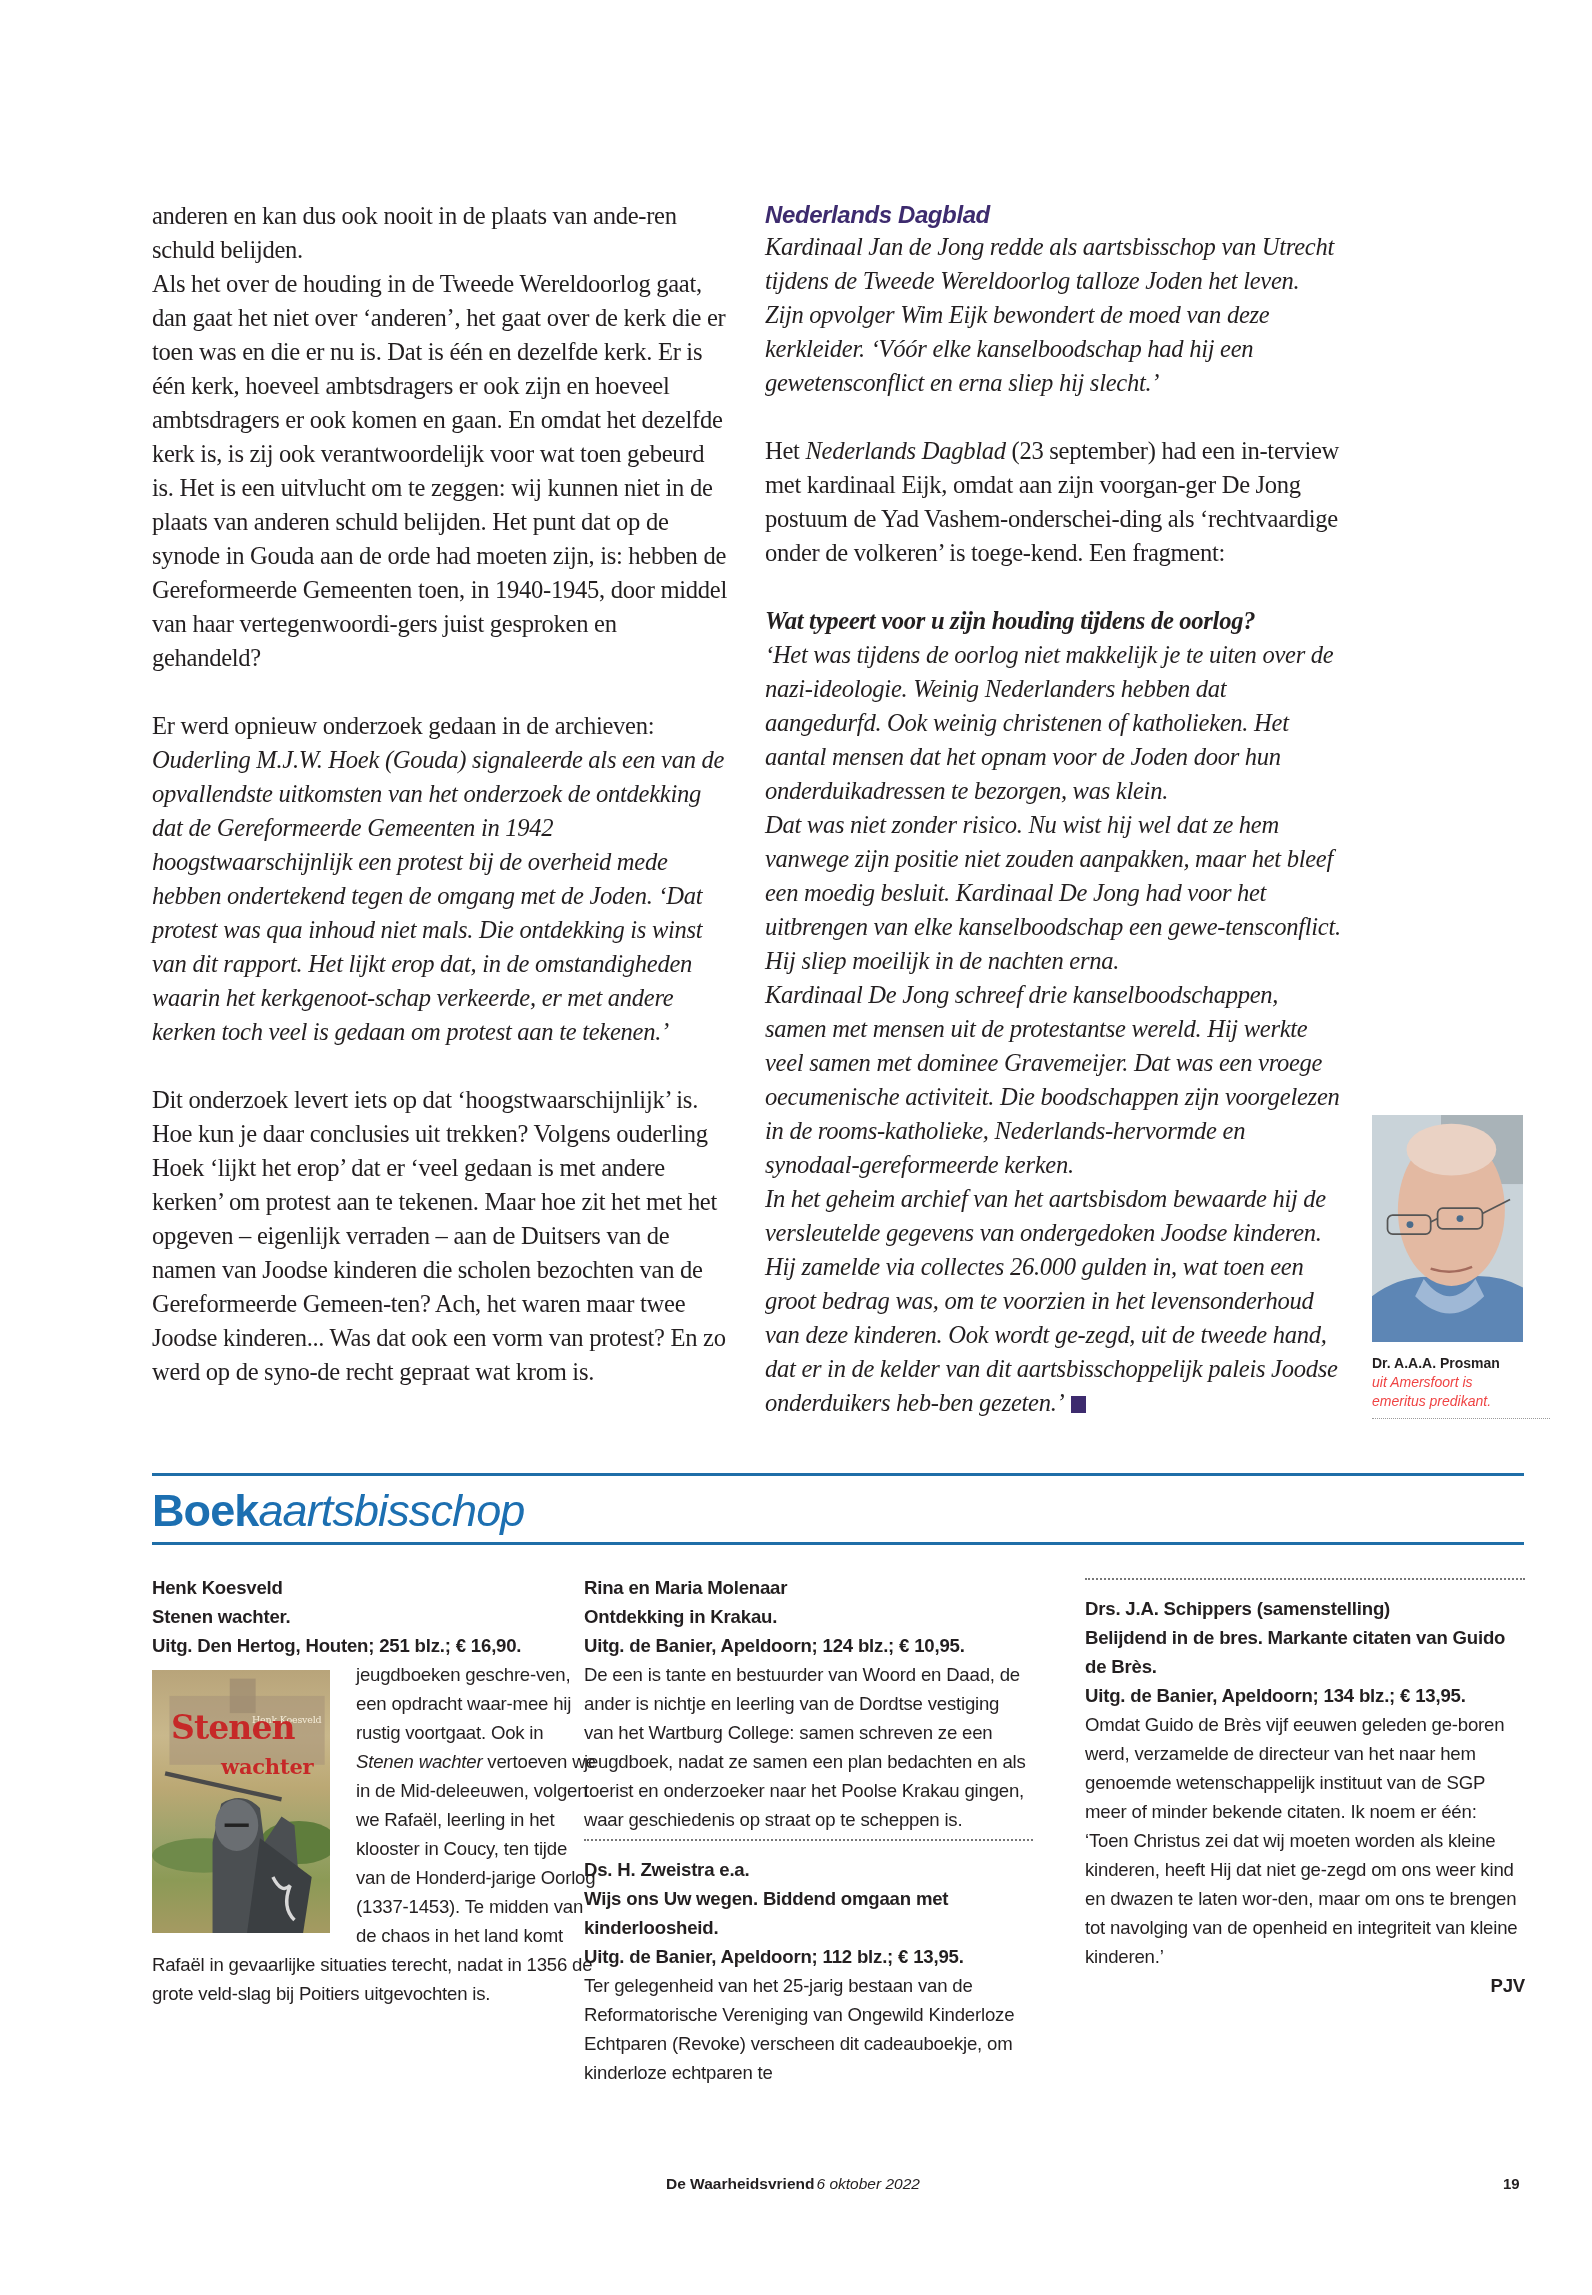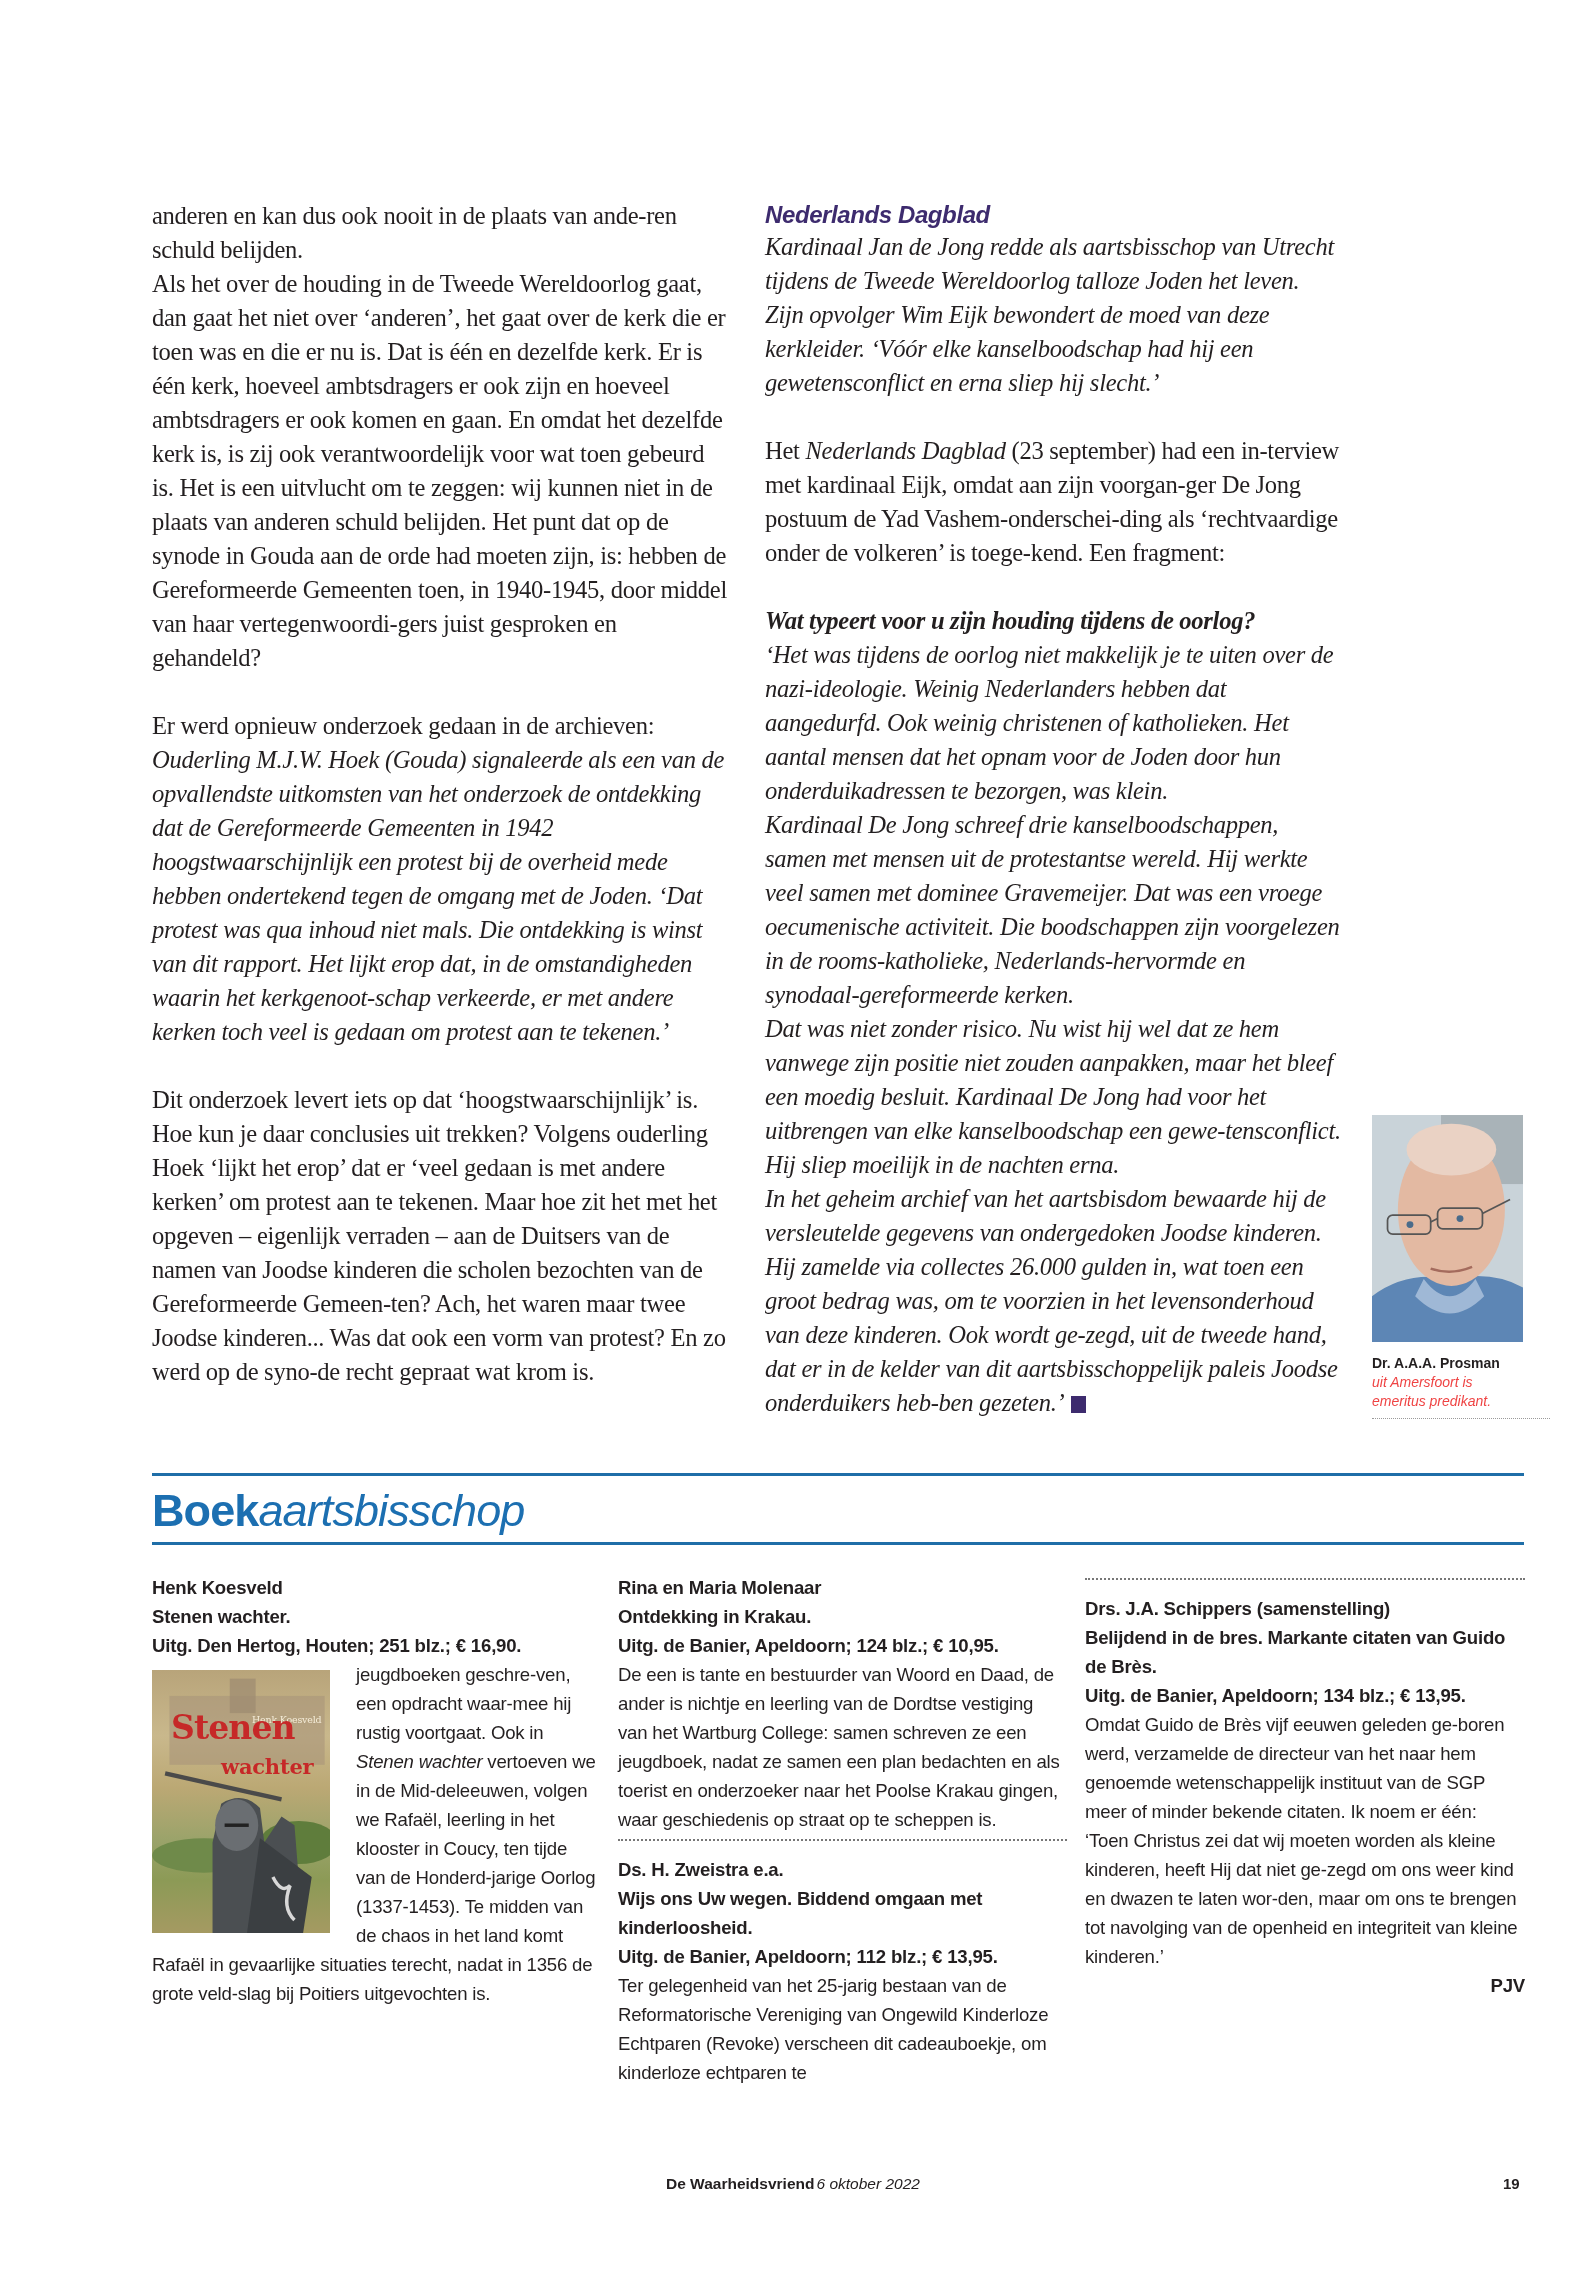--- a/index.html
+++ b/index.html
@@ -29,21 +29,21 @@
   .rule-blue { position: absolute; left: 152px; width: 1372px; height: 2.6px; background: #1f6ea8; }
   .sec-title { position: absolute; left: 152px; top: 1483px; font-size: 45px; line-height: 55px; color: #1c6fb1; letter-spacing: -0.9px; }
   .sec-title b { font-weight: bold; }
   .sec-title i { font-style: italic; font-weight: normal; }
 
   
   .bcol { position: absolute; top: 1573px; font-size: 18.6px; line-height: 29px; color: #231f20; letter-spacing: -0.2px; }
   .bcol p { margin: 0; }
   .bcol .b { font-weight: bold; }
   .bcol1 { left: 152px; width: 449px; }
-  .bcol2 { left: 618px; width: 449px; }
+  .bcol2 { left: 584px; width: 449px; }
   .bcol3 { left: 1085px; width: 440px; }
   .dotrule { border-bottom: 2.6px dotted #777; margin: 5.2px 0 14px 0; }
   .cover { float: left; width: 178px; height: 263px; margin: 10.4px 26px 5.2px 0; position: relative; overflow: hidden;
            background: linear-gradient(180deg,#b8a47a 0%,#c9b88c 25%,#bba874 45%,#9aa36a 65%,#8c9a56 80%,#a59a62 100%); }
   .cover .author-on-cover { position: absolute; top: 35px; right: 8.6px; font-family: "DejaVu Serif", serif; font-size: 9.5px; color: #f4ecd8; }
   .cover .t1 { position: absolute; top: 43px; left: 19px; font-family: "DejaVu Serif", serif; font-size: 33px; color: #c62828; font-weight: bold; letter-spacing: -0.9px; }
   .cover .t2 { position: absolute; top: 82px; left: 69px; font-family: "DejaVu Serif", serif; font-size: 21px; color: #c62828; font-weight: bold; }
   .pjv { text-align: right; font-weight: bold; }
 
   
@@ -70,22 +70,22 @@
 <div class="col col-right serif">
   <div class="src-title">Nederlands Dagblad</div>
   <p class="it">Kardinaal Jan de Jong redde als aartsbisschop van Utrecht tijdens de Tweede Wereldoorlog talloze Joden het leven. Zijn opvolger Wim Eijk bewondert de moed van deze kerkleider. ‘Vóór elke kanselboodschap had hij een gewetensconflict en erna sliep hij slecht.’</p>
   <div class="gap"></div>
   <p>
     <span>Het </span><span class="it">Nederlands Dagblad</span><span> (23 september) had een in-terview met kardinaal Eijk, omdat aan zijn voorgan-ger De Jong postuum de Yad Vashem-onderschei-ding als ‘rechtvaardige onder de volkeren’ is toege-kend. Een fragment:</span>
   </p>
   <div class="gap"></div>
   <p class="bi">Wat typeert voor u zijn houding tijdens de oorlog?</p>
   <p class="it">‘Het was tijdens de oorlog niet makkelijk je te uiten over de nazi-ideologie. Weinig Nederlanders hebben dat aangedurfd. Ook weinig christenen of katholieken. Het aantal mensen dat het opnam voor de Joden door hun onderduikadressen te bezorgen, was klein.</p>
+  <p class="it">Dat was niet zonder risico. Nu wist hij wel dat ze hem vanwege zijn positie niet zouden aanpakken, maar het bleef een moedig besluit. Kardinaal De Jong had voor het uitbrengen van elke kanselboodschap een gewe-tensconflict. Hij sliep moeilijk in de nachten erna.</p>
   <p class="it">Kardinaal De Jong schreef drie kanselboodschappen, samen met mensen uit de protestantse wereld. Hij werkte veel samen met dominee Gravemeijer. Dat was een vroege oecumenische activiteit. Die boodschappen zijn voorgelezen in de rooms-katholieke, Nederlands-hervormde en synodaal-gereformeerde kerken.</p>
-  <p class="it">Dat was niet zonder risico. Nu wist hij wel dat ze hem vanwege zijn positie niet zouden aanpakken, maar het bleef een moedig besluit. Kardinaal De Jong had voor het uitbrengen van elke kanselboodschap een gewe-tensconflict. Hij sliep moeilijk in de nachten erna.</p>
   <p class="it"><span>In het geheim archief van het aartsbisdom bewaarde hij de versleutelde gegevens van ondergedoken Joodse kinderen. Hij zamelde via collectes 26.000 gulden in, wat toen een groot bedrag was, om te voorzien in het levensonderhoud van deze kinderen. Ook wordt ge-zegd, uit de tweede hand, dat er in de kelder van dit aartsbisschoppelijk paleis Joodse onderduikers heb-ben gezeten.’</span><span class="endmark"></span></p>
 </div>
 
 <div class="author sans">
   <div class="author-photo">
     <svg width="151" height="227" viewBox="0 0 175 263">
       <rect x="0" y="0" width="175" height="263" fill="#c9d3d9"></rect>
       <rect x="80" y="0" width="95" height="80" fill="#a9b3b8"></rect>
       <path d="M0 263 L0 210 Q40 180 90 190 Q140 180 175 200 L175 263 Z" fill="#5d86b5"></path>
       <path d="M60 190 Q90 230 120 190 L130 210 Q90 250 50 210 Z" fill="#9fb8d6"></path>

